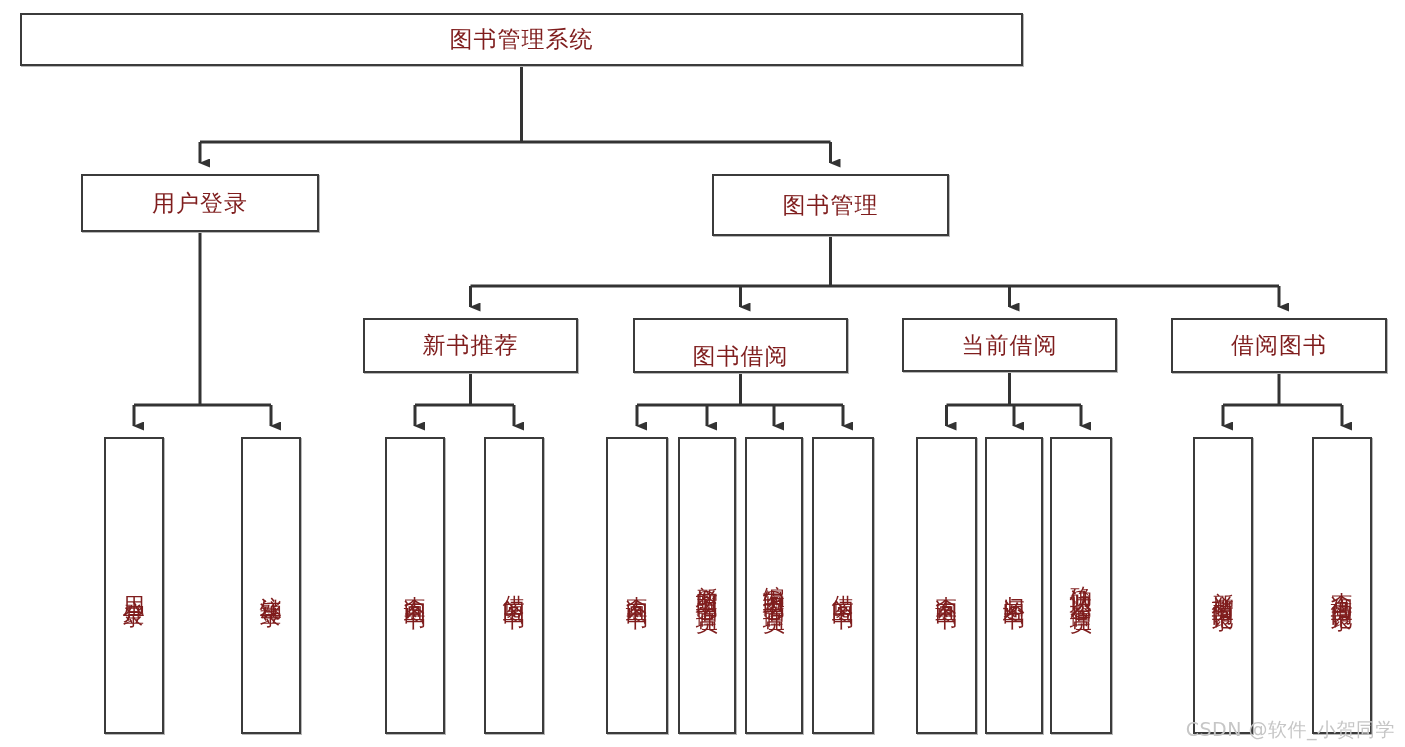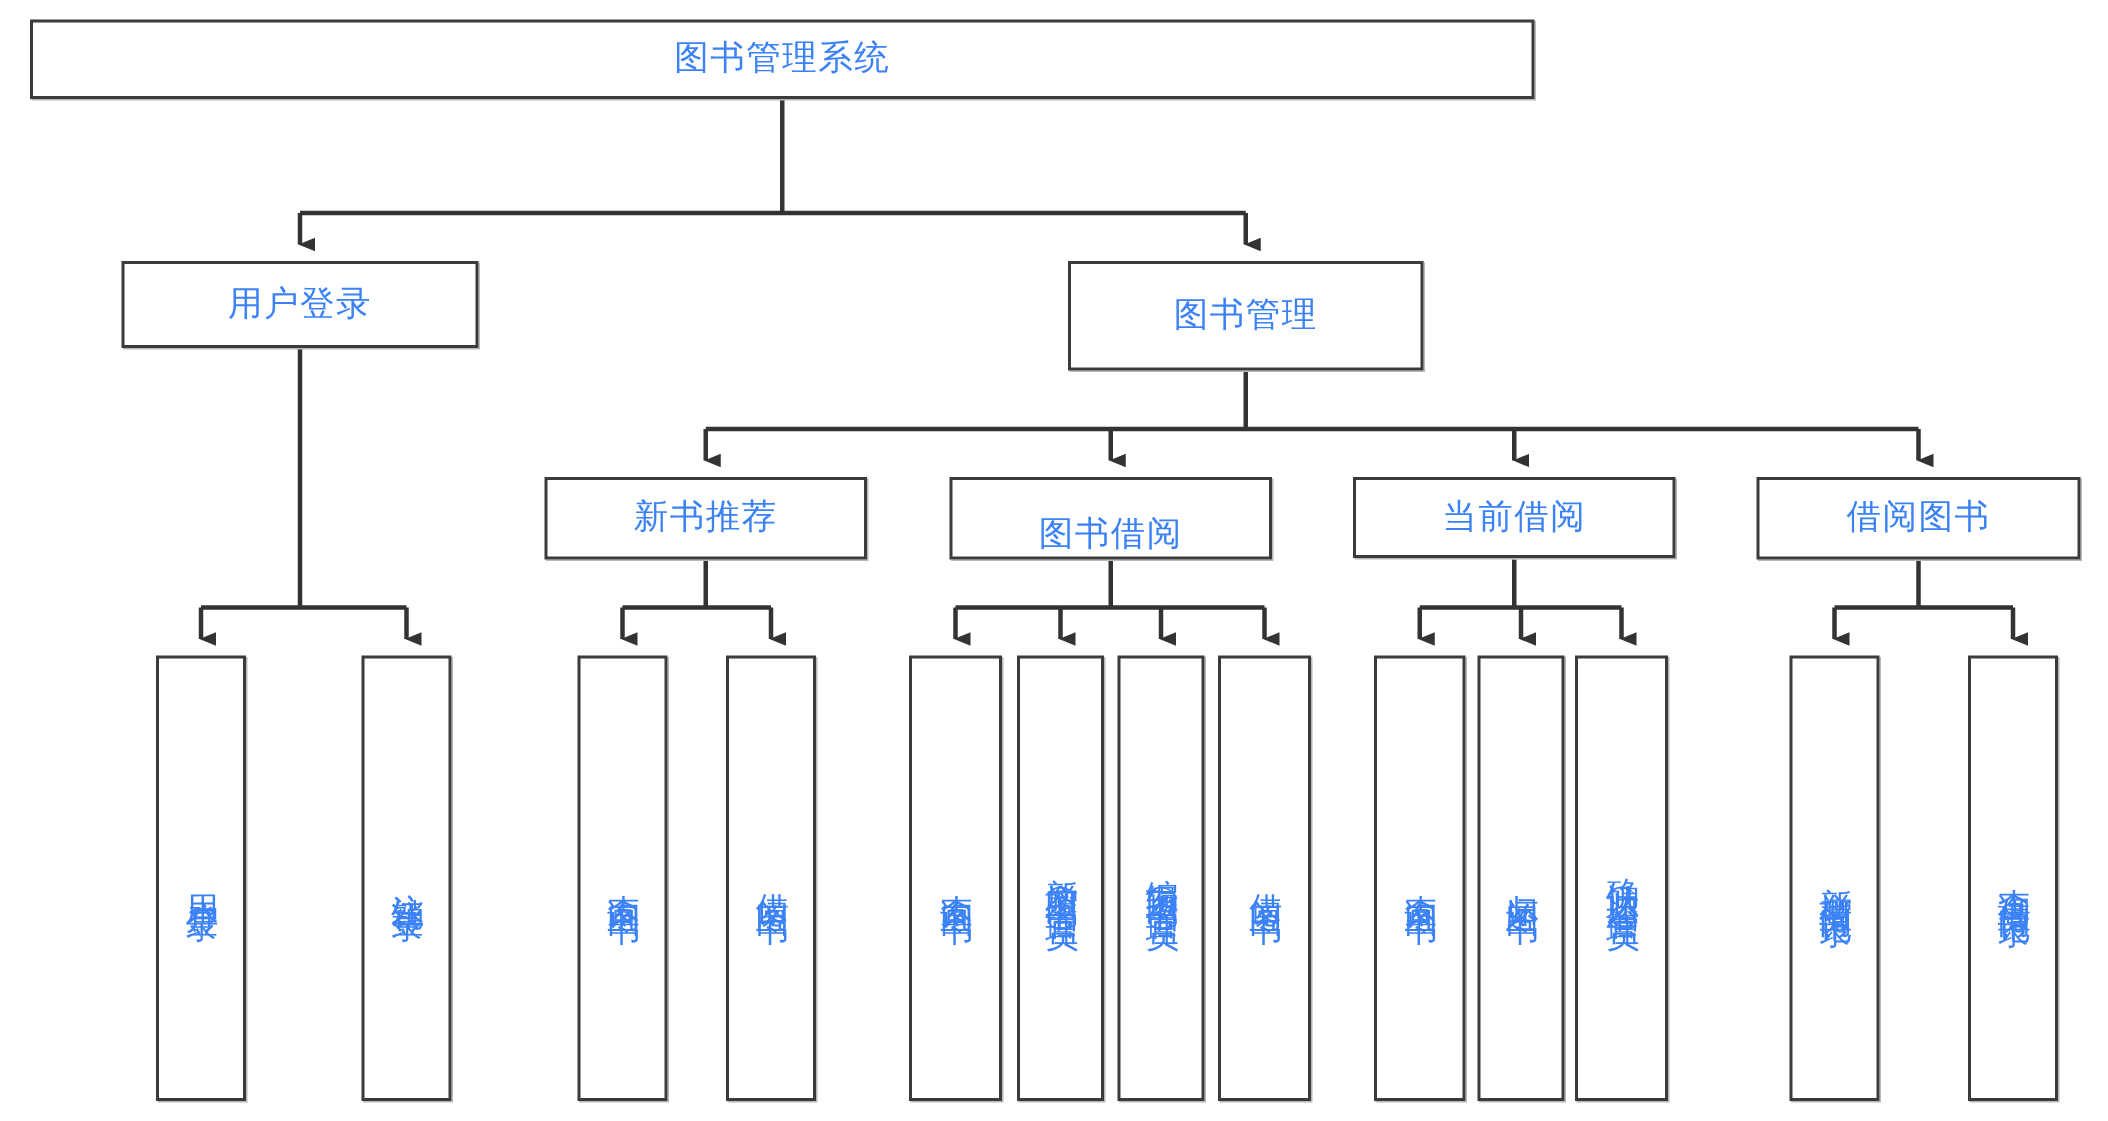--- a/index.html
+++ b/index.html
@@ -30,21 +30,21 @@
     box-sizing: border-box;
     background: #ffffff;
     border: 2px solid #3b3b3b;
     box-shadow: 1px 1px 0 0 #b8b8b8;
     display: flex;
     align-items: center;
     justify-content: center;
     overflow: hidden;
   }
   .node-label {
-    color: #3b82f6;
+    color: #7f1d1d;
     font-size: 23px;
     line-height: 1.25;
     letter-spacing: 1px;
     white-space: nowrap;
     text-align: center;
     font-family: "DejaVu Sans", "Liberation Sans", sans-serif;
   }
   .node-box.vertical .node-label {
     writing-mode: vertical-rl;
     text-orientation: upright;
@@ -113,21 +113,21 @@
       </g>
   </svg>
 
   <div id="nodes-layer">
       <div class="node-box" style="left: 20px; top: 13px; width: 1003px; height: 53px;">
         <span class="node-label">图书管理系统</span>
       </div>
       <div class="node-box" style="left: 81px; top: 174px; width: 238px; height: 58px;">
         <span class="node-label">用户登录</span>
       </div>
-      <div class="node-box" style="left: 712px; top: 174px; width: 237px; height: 73px;">
+      <div class="node-box" style="left: 712px; top: 174px; width: 237px; height: 62px;">
         <span class="node-label">图书管理</span>
       </div>
       <div class="node-box" style="left: 363px; top: 318px; width: 215px; height: 55px;">
         <span class="node-label">新书推荐</span>
       </div>
       <div class="node-box" style="left: 633px; top: 318px; width: 215px; height: 55px; align-items: flex-end;">
         <span class="node-label">图书借阅</span>
       </div>
       <div class="node-box" style="left: 902px; top: 318px; width: 215px; height: 54px;">
         <span class="node-label">当前借阅</span>
@@ -169,13 +169,14 @@
         <span class="node-label">确认归还（管理员）</span>
       </div>
       <div class="node-box vertical" style="left: 1193px; top: 437px; width: 60px; height: 297px;">
         <span class="node-label">新增借阅记录</span>
       </div>
       <div class="node-box vertical" style="left: 1312px; top: 437px; width: 60px; height: 297px;">
         <span class="node-label">查询借阅记录</span>
       </div>
     </div>
 
+  <div class="watermark">CSDN @软件_小贺同学</div>
 </div>
 
 </body></html>

